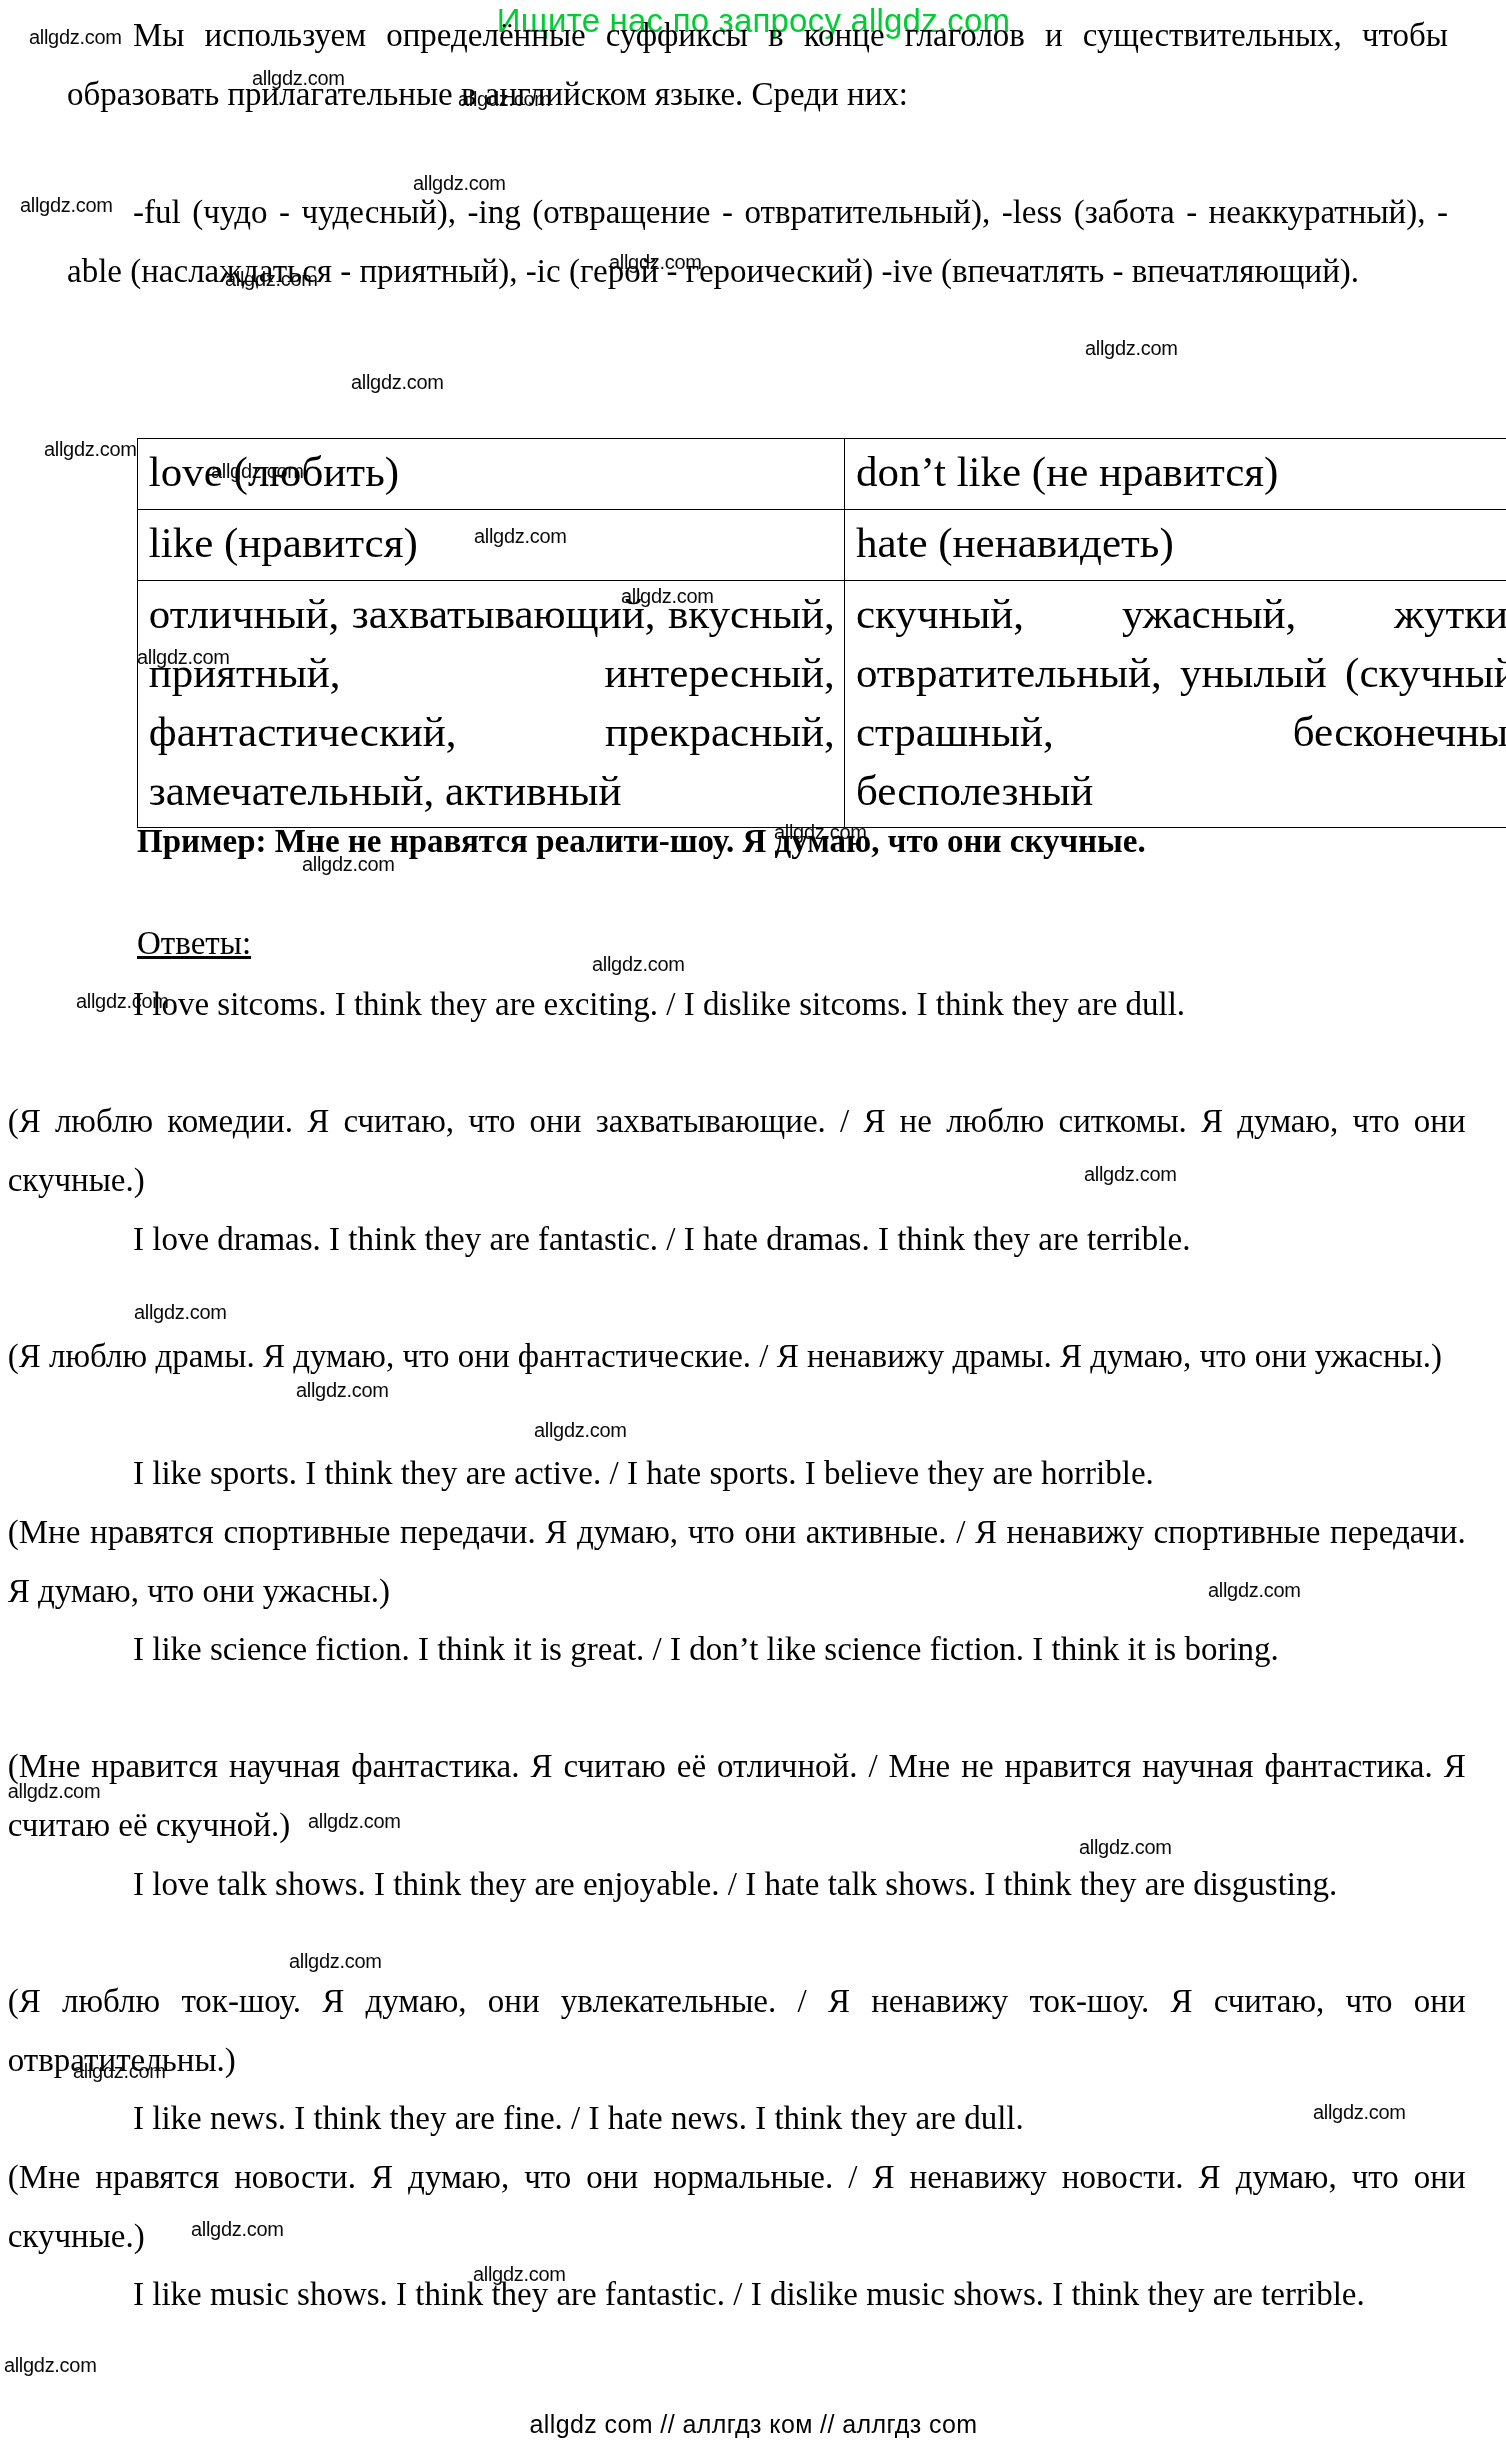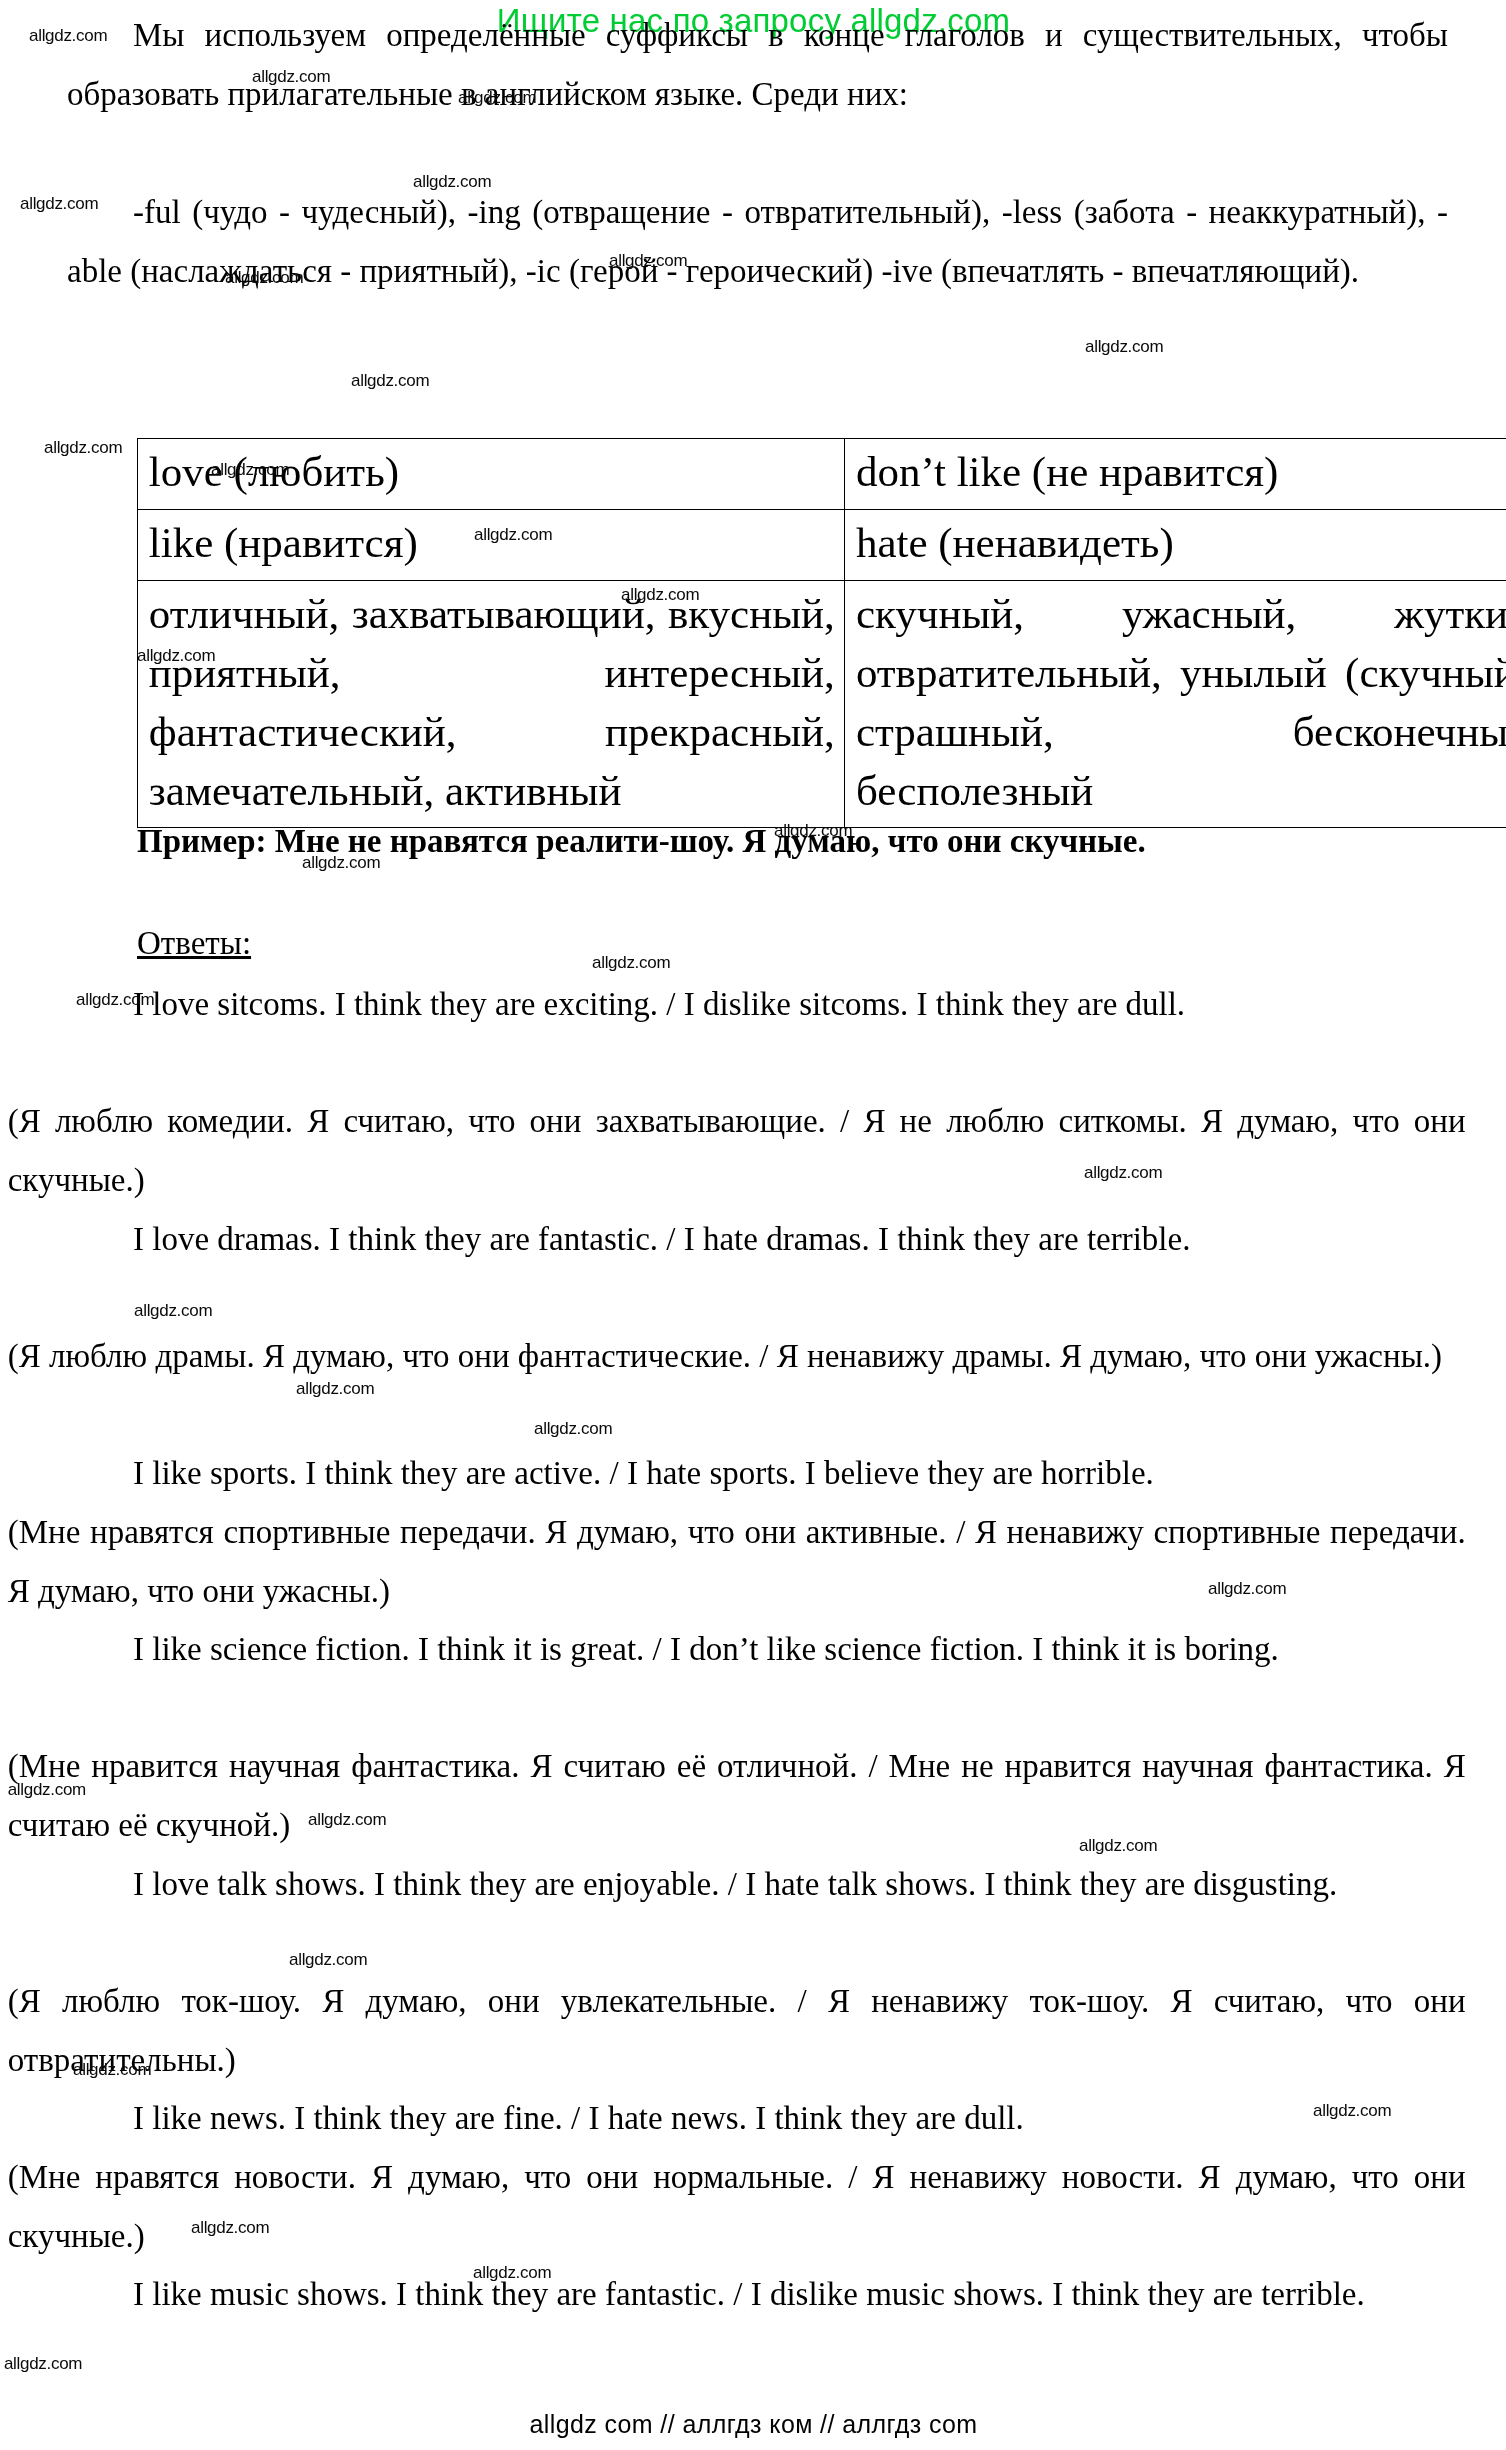--- a/index.html
+++ b/index.html
@@ -13,21 +13,21 @@
     position: relative;
     font-family: "Liberation Serif", "DejaVu Serif", serif;
     color: #000000;
     overflow: hidden;
   }
 
   
   .wm {
     position: absolute;
     font-family: "Liberation Sans", "DejaVu Sans", sans-serif;
-    font-size: 17px;
+    font-size: 20px;
     color: #0a0a0a;
     white-space: nowrap;
     letter-spacing: -0.3px;
     z-index: 5;
     pointer-events: none;
   }
 
   
   .banner-top {
     position: absolute;

